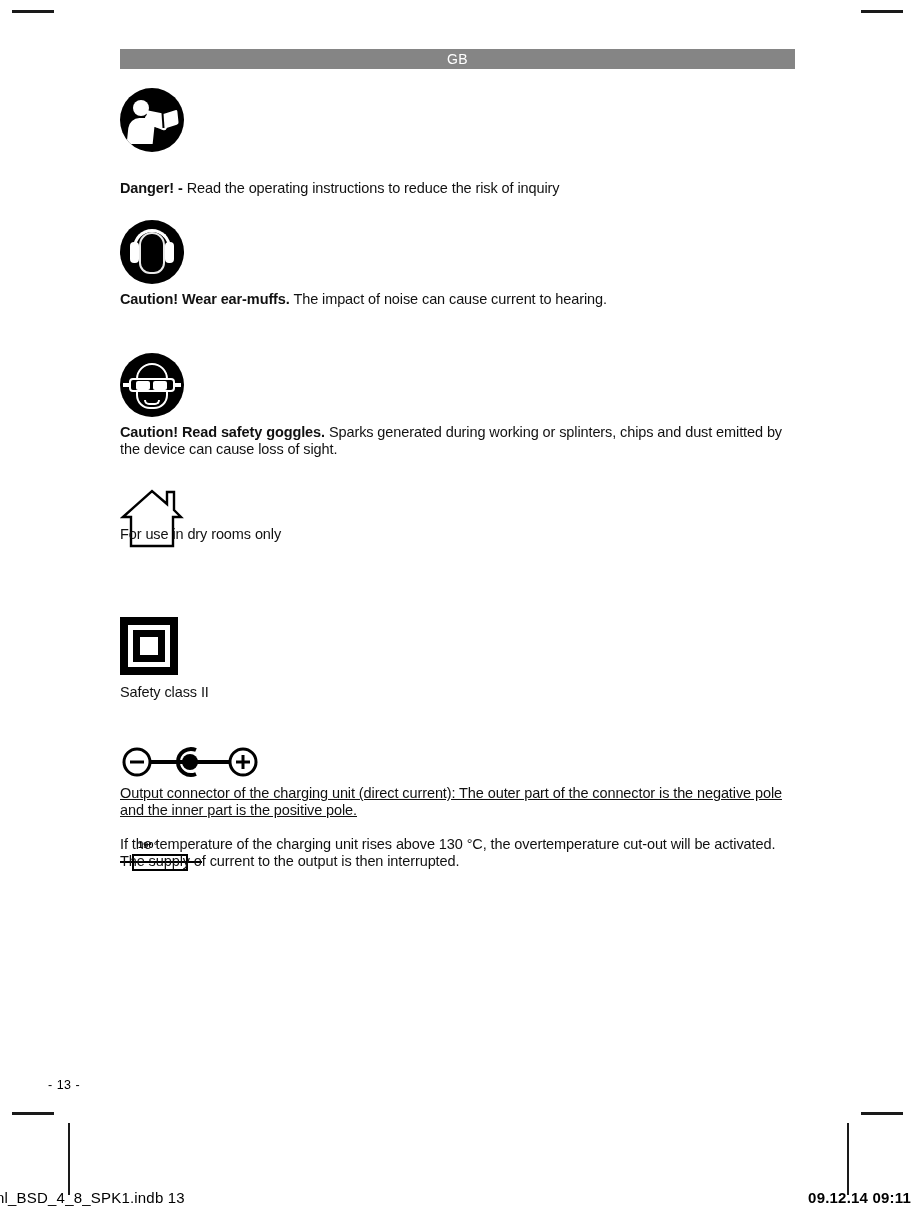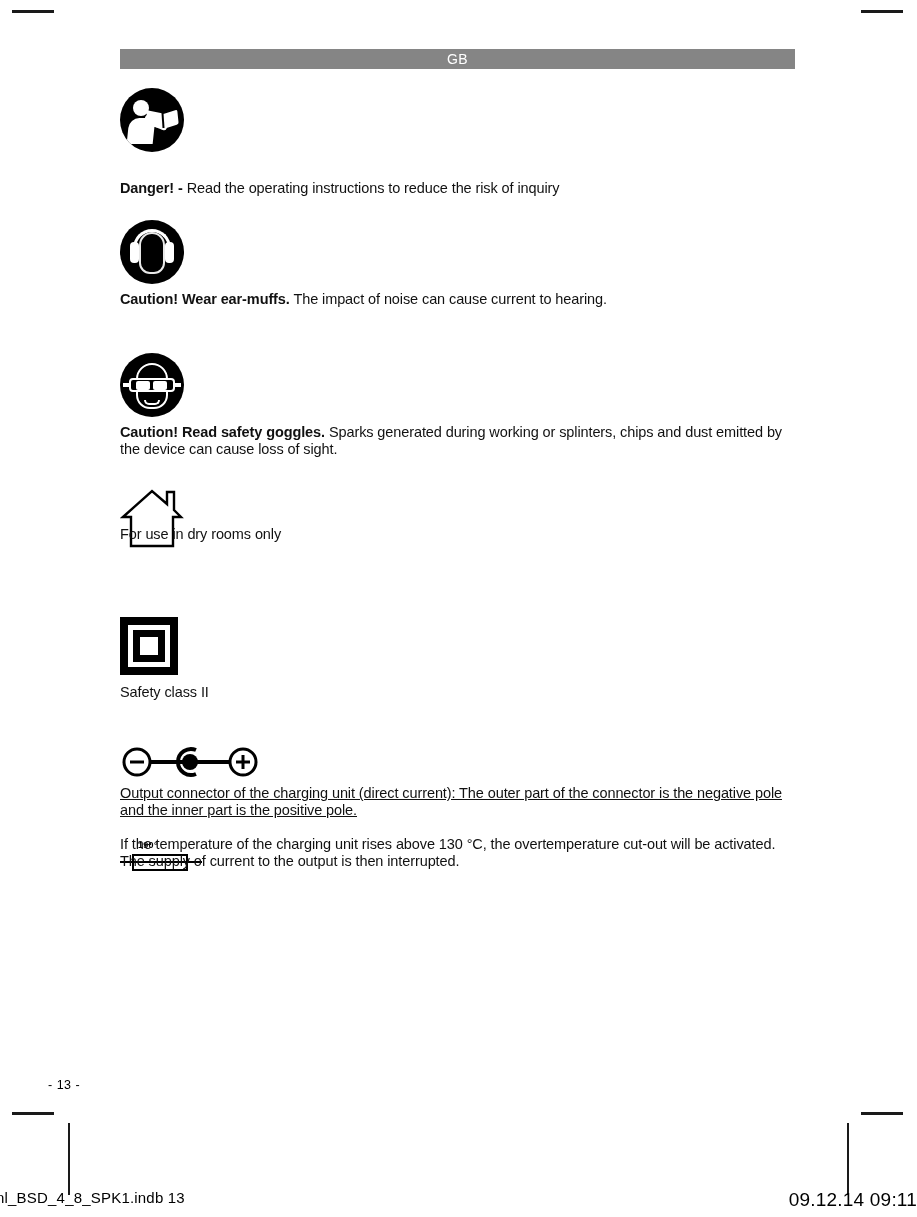--- a/index.html
+++ b/index.html
@@ -251,25 +251,26 @@
   #footer-file {
     position: absolute;
     left: -4px;
     top: 1189px;
     font-size: 15px;
     letter-spacing: 0.2px;
     white-space: nowrap;
   }
   #footer-timestamp {
     position: absolute;
-    right: 0;
+    right: 6px;
     top: 1189px;
-    font-size: 19px;
+    font-size: 15px;
     letter-spacing: 0.2px;
     white-space: nowrap;
+    font-weight: bold;
   }
 </style>
 </head>
 <body>
 
 <div class="crop-h" id="crop-tl"></div>
 <div class="crop-h" id="crop-tr"></div>
 <div class="crop-h" id="crop-bl"></div>
 <div class="crop-h" id="crop-br"></div>
 <div class="crop-v" id="crop-vl"></div>

